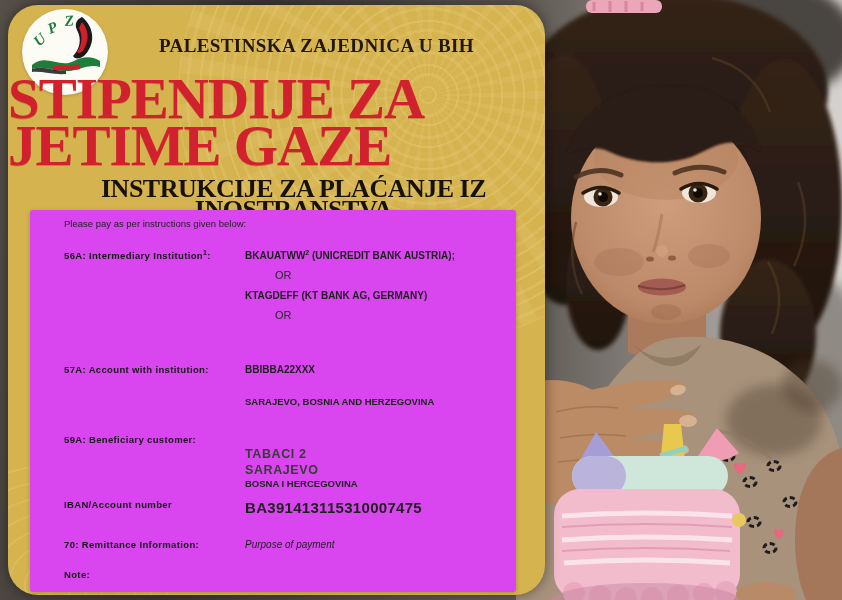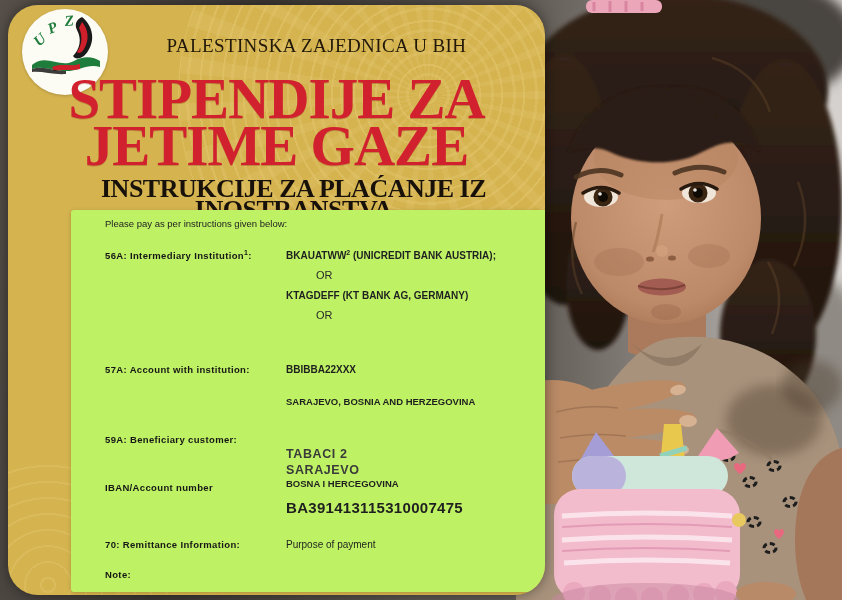--- a/index.html
+++ b/index.html
@@ -28,43 +28,43 @@
     position:absolute;left:-90px;bottom:-120px;width:260px;height:260px;border-radius:50%;
     background:repeating-radial-gradient(circle at 50% 50%, rgba(240,216,140,0) 0 6px, rgba(239,214,134,.4) 6px 8px, rgba(240,216,140,0) 8px 16px);
     opacity:.5;
   }
   .logo-circle{
     position:absolute;left:14px;top:4px;width:86px;height:86px;border-radius:50%;
     background:#fcfbf4;box-shadow:0 1px 3px rgba(60,40,0,.25);
   }
   .org-name{
     position:absolute;left:108px;right:28px;top:30px;text-align:center;
-    font-family:"Liberation Serif",serif;font-weight:normal;font-size:19px;
+    font-family:"Liberation Serif",serif;font-weight:bold;font-size:19px;
     letter-spacing:.4px;color:#221809;white-space:nowrap;
   }
   .big-title{
-    position:absolute;left:0;right:0;top:71px;text-align:center;
+    position:absolute;left:0;right:0;top:71px;
     font-family:"Liberation Serif",serif;font-weight:bold;
     font-size:57px;line-height:.82;letter-spacing:-1px;color:#d2212e;
     text-shadow:0 1px 0 rgba(120,0,0,.25);
   }
   .sub-title{
     position:absolute;left:0;right:0;top:173px;text-align:center;
     font-family:"Liberation Serif",serif;font-weight:bold;
     font-size:26px;line-height:.82;letter-spacing:-.5px;color:#17110a;margin-left:34px;
   }
   
   .doc{
     position:absolute;left:22px;top:205px;width:486px;height:382px;
-    background:#bef264;border-radius:3px;box-shadow:0 1px 4px rgba(80,55,0,.3);margin-left:41px;
+    background:#d946ef;border-radius:3px;box-shadow:0 1px 4px rgba(80,55,0,.3);
   }
   .dline{position:absolute;white-space:nowrap;color:#1f1f1f;font-size:10px;}
   .lab{left:34px;font-weight:bold;font-size:9.5px;letter-spacing:.35px;color:#161616;}
   .val{left:215px;font-weight:bold;}
-  .reg{font-weight:normal;}
+  .reg{font-weight:normal;font-style:italic;}
   .or{left:245px;font-weight:normal;font-size:11px;color:#2a2a2a;}
   .small{font-size:9.5px;}
   .bigval{font-size:12.5px;letter-spacing:.6px;color:#3a3a3a;}
   .sup{font-size:7px;vertical-align:super;}
   .intro{left:34px;top:8px;font-size:9.5px;font-weight:normal;color:#222;}
 </style>
 </head>
 <body>
 
 <div class="stage">
@@ -283,21 +283,21 @@
 
       <div class="dline lab" style="top:154px">57A: Account with institution:</div>
       <div class="dline val" style="top:154px">BBIBBA22XXX</div>
       <div class="dline val small" style="top:186px">SARAJEVO, BOSNIA AND HERZEGOVINA</div>
 
       <div class="dline lab" style="top:224px">59A: Beneficiary customer:</div>
       <div class="dline val bigval" style="top:237px">TABACI 2</div>
       <div class="dline val bigval" style="top:253px">SARAJEVO</div>
       <div class="dline val small" style="top:268px">BOSNA I HERCEGOVINA</div>
 
-      <div class="dline lab" style="top:272px">IBAN/Account number</div>
+      <div class="dline lab" style="top:289px">IBAN/Account number</div>
       <div class="dline val" style="top:289px;font-size:15px;letter-spacing:.3px">BA391413115310007475</div>
 
       <div class="dline lab" style="top:329px">70: Remittance Information:</div>
       <div class="dline val reg" style="top:329px">Purpose of payment</div>
 
       <div class="dline lab" style="top:359px">Note:</div>
     </div>
   </div>
 
 </div>

